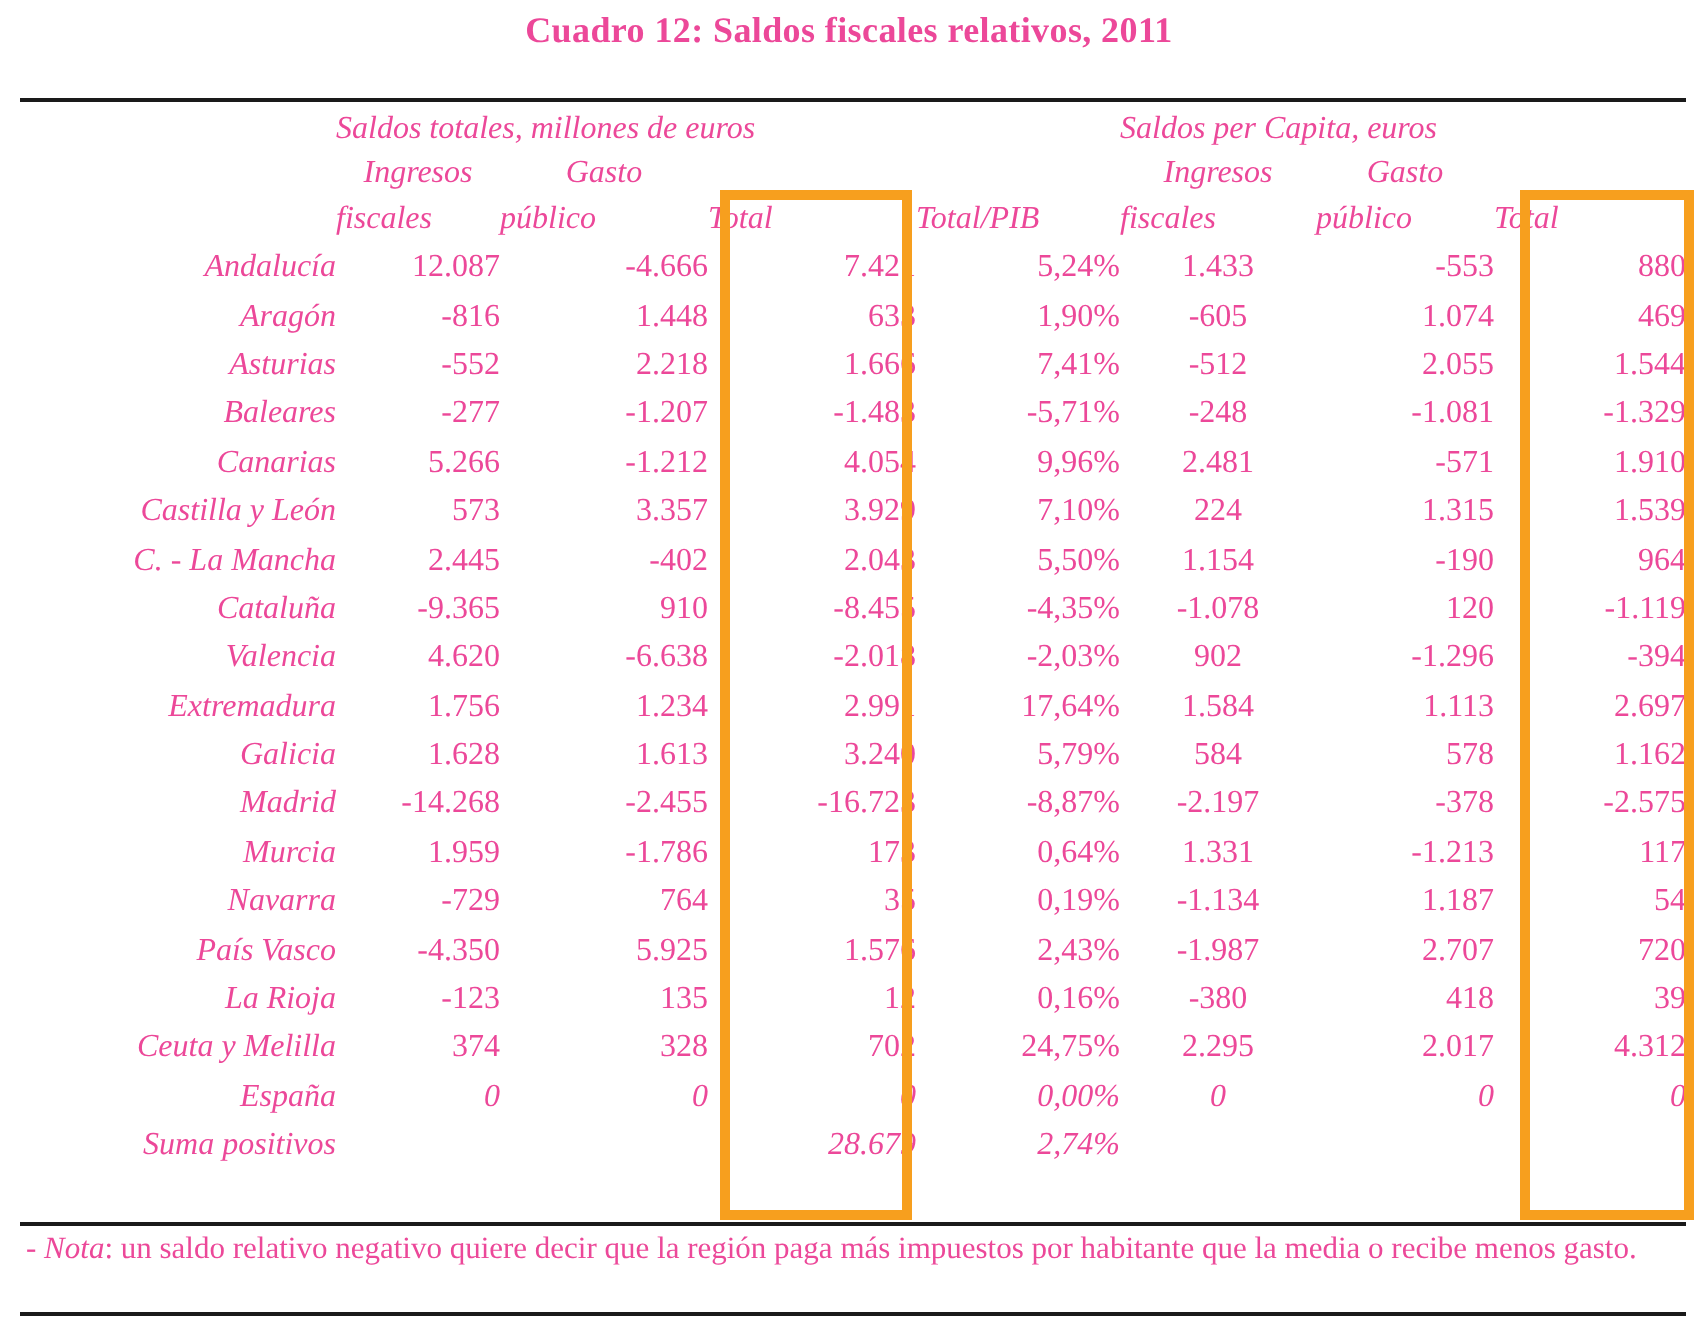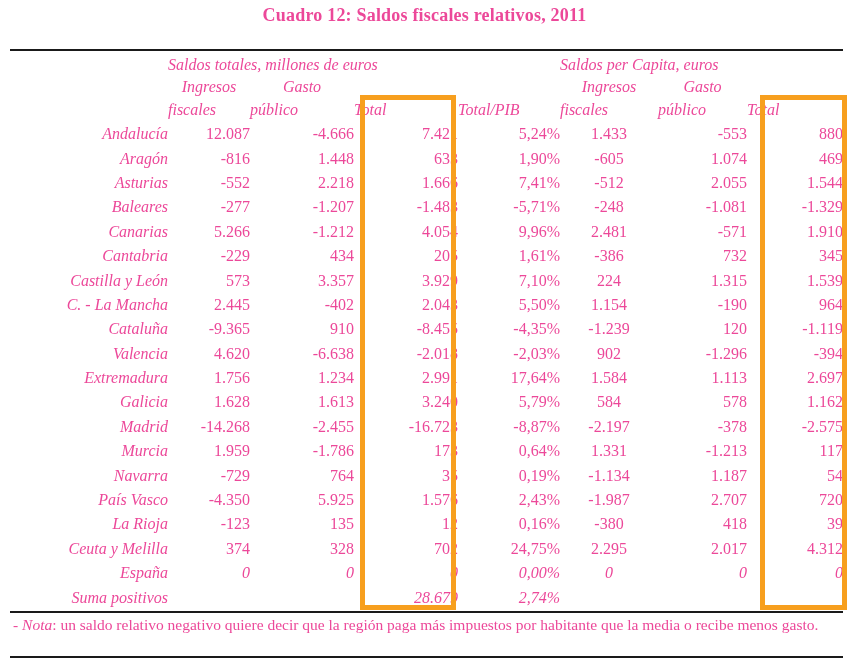--- a/index.html
+++ b/index.html
@@ -148,30 +148,20 @@
           <td class="region">Canarias</td>
           <td class="col-c1">5.266</td>
           <td class="col-c2">-1.212</td>
           <td class="col-c3">4.054</td>
           <td class="col-c4">9,96%</td>
           <td class="col-c5">2.481</td>
           <td class="col-c6">-571</td>
           <td class="col-c7">1.910</td>
         </tr>
         <tr>
-          <td class="region">Cantabria</td>
-          <td class="col-c1">-229</td>
-          <td class="col-c2">434</td>
-          <td class="col-c3">205</td>
-          <td class="col-c4">1,61%</td>
-          <td class="col-c5">-386</td>
-          <td class="col-c6">732</td>
-          <td class="col-c7">345</td>
-        </tr>
-        <tr>
           <td class="region">Castilla y León</td>
           <td class="col-c1">573</td>
           <td class="col-c2">3.357</td>
           <td class="col-c3">3.929</td>
           <td class="col-c4">7,10%</td>
           <td class="col-c5">224</td>
           <td class="col-c6">1.315</td>
           <td class="col-c7">1.539</td>
         </tr>
         <tr>
@@ -183,21 +173,21 @@
           <td class="col-c5">1.154</td>
           <td class="col-c6">-190</td>
           <td class="col-c7">964</td>
         </tr>
         <tr>
           <td class="region">Cataluña</td>
           <td class="col-c1">-9.365</td>
           <td class="col-c2">910</td>
           <td class="col-c3">-8.455</td>
           <td class="col-c4">-4,35%</td>
-          <td class="col-c5">-1.239</td>
+          <td class="col-c5">-1.078</td>
           <td class="col-c6">120</td>
           <td class="col-c7">-1.119</td>
         </tr>
         <tr>
           <td class="region">Valencia</td>
           <td class="col-c1">4.620</td>
           <td class="col-c2">-6.638</td>
           <td class="col-c3">-2.018</td>
           <td class="col-c4">-2,03%</td>
           <td class="col-c5">902</td>

